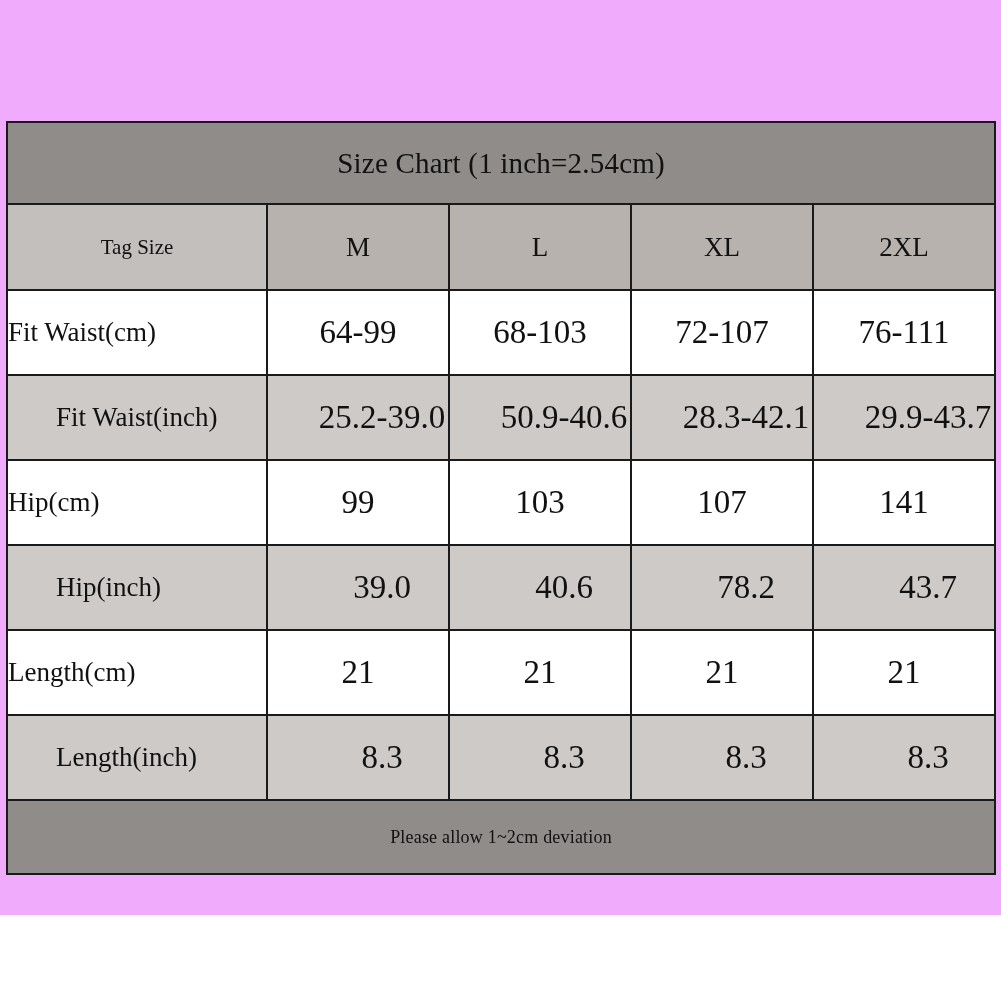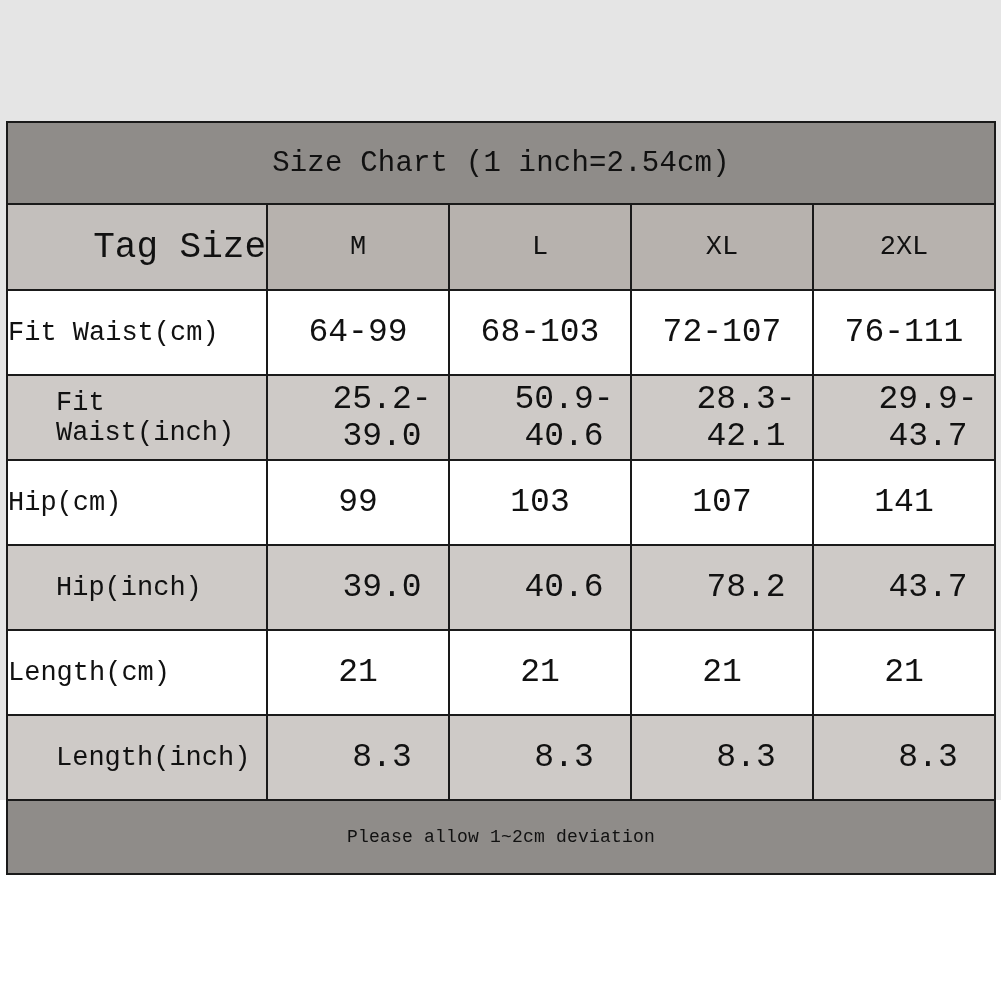--- a/index.html
+++ b/index.html
@@ -9,24 +9,23 @@
   }
   body {
     width: 1001px;
     height: 1001px;
     font-family: "Liberation Serif", serif;
     -webkit-font-smoothing: antialiased;
   }
   .page {
     position: relative;
     width: 1001px;
-    height: 800px;
-    background: #e5e5e5;
+    height: 915px;
+    background: #f0abfc;
     box-sizing: border-box;
-    font-family: Liberation Mono, monospace;
   }
   .table-wrap {
     position: absolute;
     left: 6px;
     top: 121px;
     width: 989px;
   }
   table.size-chart {
     width: 100%;
     border-collapse: collapse;
@@ -51,22 +50,22 @@
   .footer-cell {
     background: #8f8c89;
     text-align: center;
     font-size: 18px;
     font-weight: bold;
     height: 72px;
     letter-spacing: 0.2px;
   }
   .hdr-label {
     background: #c3bfbc;
-    font-size: 36px;
-    text-align: right;
+    font-size: 21px;
+    text-align: center;
     padding-left: 10px;
     height: 84px;
   }
   .hdr-size {
     background: #b7b2ae;
     font-size: 27px;
     text-align: center;
     height: 84px;
   }
   .row-label {

